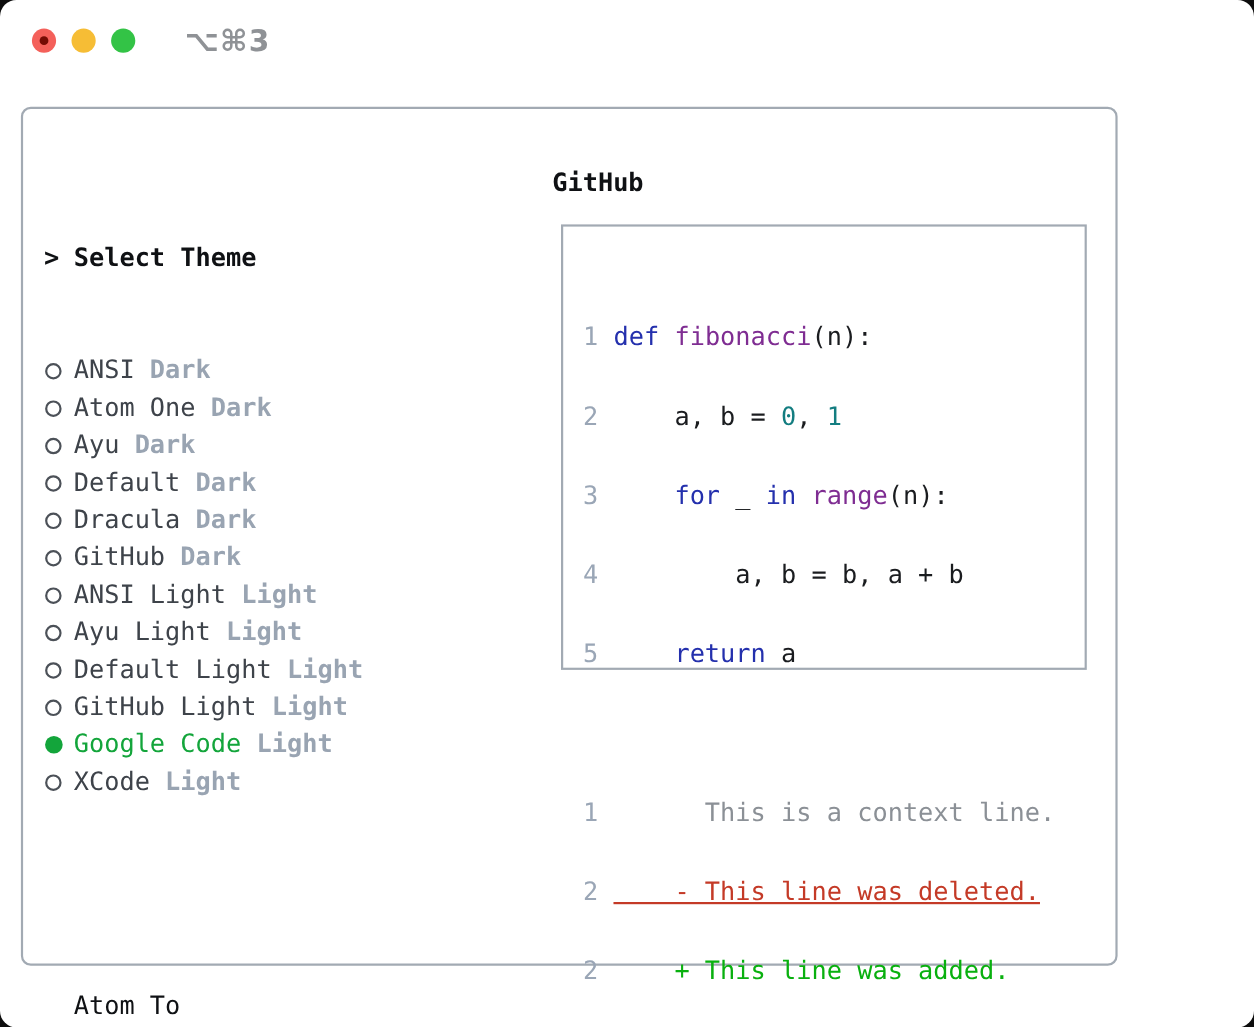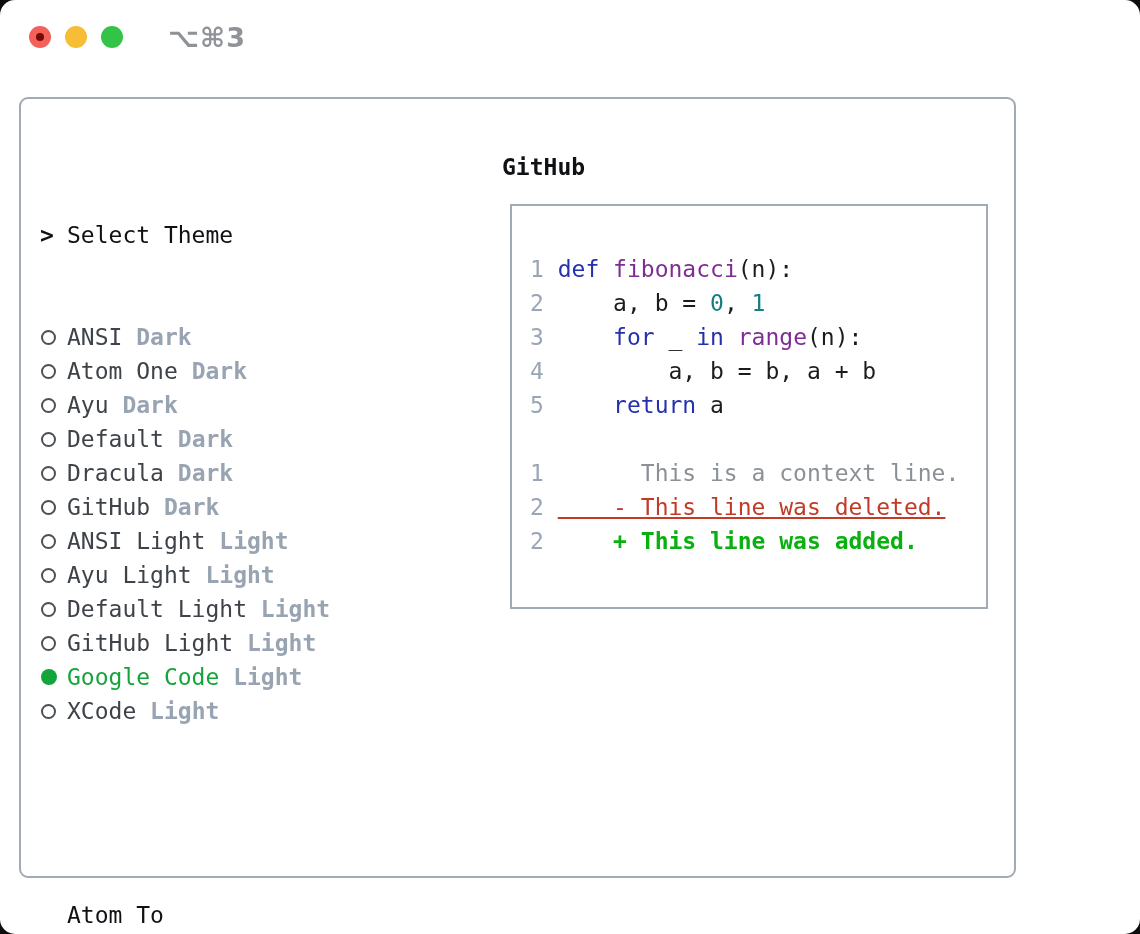--- a/index.html
+++ b/index.html
@@ -27,44 +27,44 @@
   }
   .left-col{
     position:absolute;left:19px;top:51px;
     font-size:23px;line-height:34px;white-space:pre;
   }
   .row{height:34px;display:flex;align-items:center;}
   .marker{width:27px;display:inline-flex;align-items:center;flex:none;}
   .prompt{font-weight:bold;color:var(--c-heading);}
   .circle{width:15px;height:15px;box-sizing:border-box;border:2px solid var(--c-radio-ring);border-radius:50%;margin-left:1px;}
   .circle.filled{border:none;width:16px;height:16px;background:var(--c-selected);}
-  .hdr{font-weight:normal;color:var(--c-heading);}
+  .hdr{font-weight:bold;color:var(--c-heading);}
   .apply-hdr{color:var(--c-heading);}
   .name{color:var(--c-option-text);}
   .name.sel{color:var(--c-selected);}
   .suffix{color:var(--c-muted);font-weight:bold;}
   
   .preview-title{
     position:absolute;left:481px;top:51px;height:34px;line-height:34px;
     font-size:23px;font-weight:bold;color:var(--c-heading);
   }
   .preview-box{
     position:absolute;left:489px;top:105px;width:478px;height:405px;box-sizing:border-box;
     border:2px solid var(--c-panel-border);background:#fff;
   }
   .code{padding:46px 0 0 18px;font-size:23px;line-height:34px;white-space:pre;}
-  .code-line{height:34px;}
+  .code-line{height:34px;margin-top:38px;}
   .seg-ln{color:var(--c-line-number);}
   .seg-kw{color:var(--c-keyword);}
   .seg-fn{color:var(--c-function-name);}
   .seg-lit{color:var(--c-literal);}
   .seg-pl{color:var(--c-plain);}
   .seg-ctx{color:var(--c-context);}
   .seg-del{color:var(--c-deleted);text-decoration:underline;}
-  .seg-add{color:var(--c-added);font-weight:bold;}
+  .seg-add{color:var(--c-added);}
 </style>
 </head>
 <body>
 
 <div class="window">
   <div class="titlebar">
     <div class="lights">
       <span class="tl red">
           <span class="dot"></span>
         </span>

